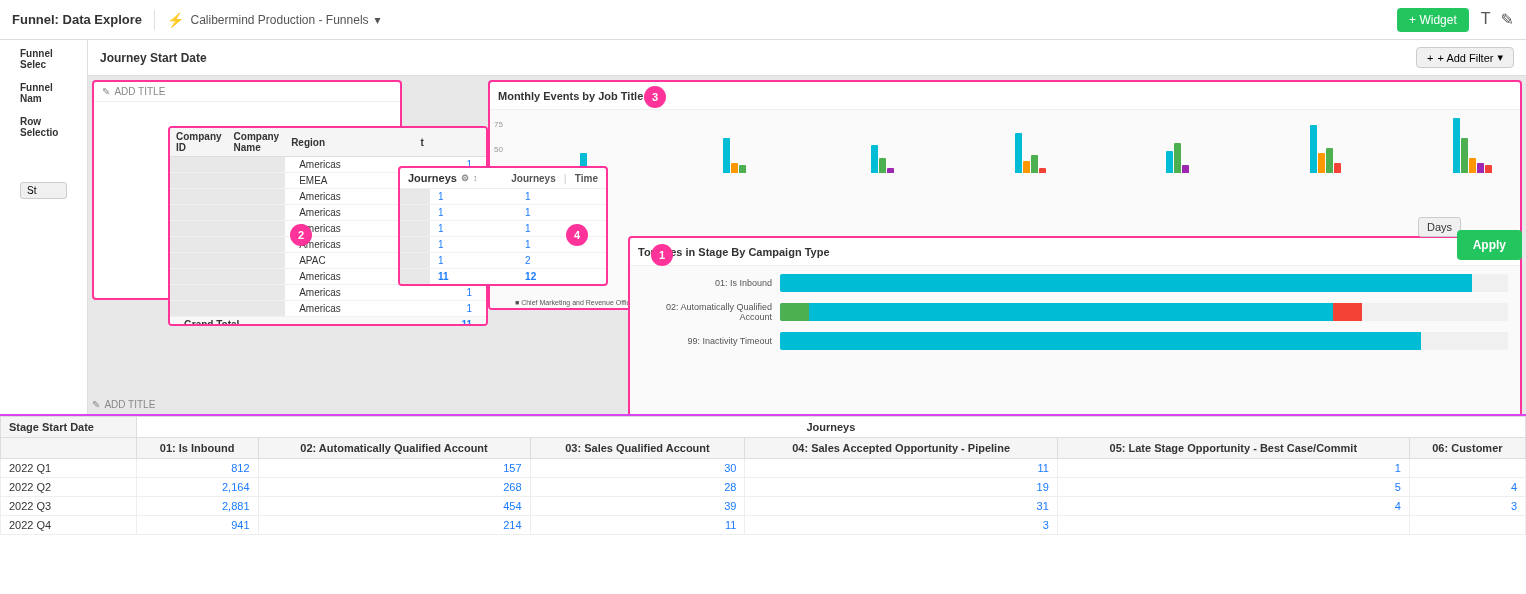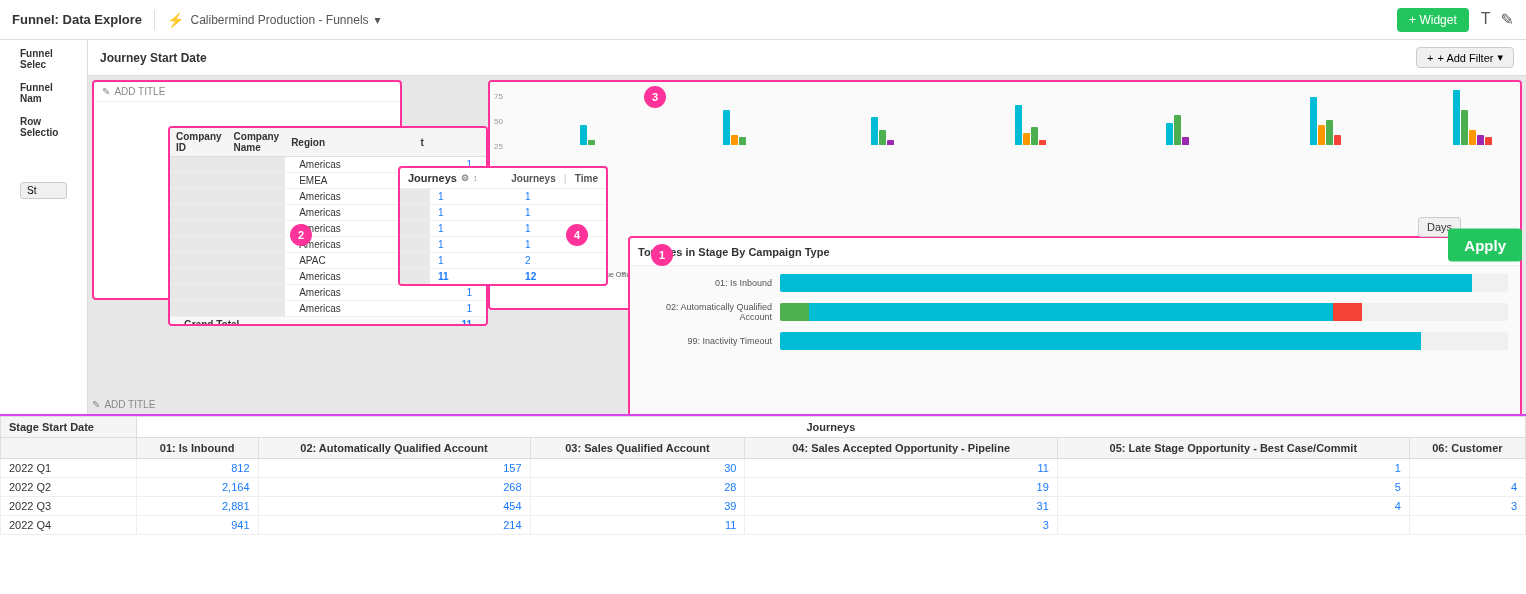--- a/index.html
+++ b/index.html
@@ -196,21 +196,21 @@
     .apply-btn {
       position: absolute;
       right: 4px;
       top: 50%;
       transform: translateY(-50%);
       background: #22c55e;
       color: #fff;
       border: none;
       border-radius: 4px;
       padding: 8px 16px;
-      font-size: 15px;
+      font-size: 12px;
       font-weight: 600;
       cursor: pointer;
       z-index: 50;
     }
 
     
     .bottom-table-area {
       position: absolute;
       bottom: 0;
       left: 0;
@@ -475,20 +475,23 @@
           <tr style="font-weight: 600;">
   <td style="background:#e8e8e8;"></td>
   <td class="blue">11</td>
   <td class="blue">12</td>
 </tr>
         </tbody>
     </table>
   </div>
 
   <div class="panel-monthly-events">
+    <div class="panel-label">
+      <span>Monthly Events by Job Title</span>
+    </div>
     <div class="chart-stub">
 
       <div style="position:absolute;left:4px;top:10px;font-size:8px;color:#999;">75</div>
       <div style="position:absolute;left:4px;top:35px;font-size:8px;color:#999;">50</div>
       <div style="position:absolute;left:4px;top:60px;font-size:8px;color:#999;">25</div>
       <div style="position:absolute;left:4px;top:85px;font-size:8px;color:#999;">0</div>
 
       <div id="monthly-chart" style="position: relative; inset: 8px 8px 20px 25px; display: flex; align-items: flex-end; gap: 3px;">
           <div style="display: flex; flex-direction: column; align-items: center; flex: 1 1 0%; justify-content: flex-end; position: relative;">
             <div style="display: flex; align-items: flex-end; flex: 1 1 0%; gap: 1px;">

